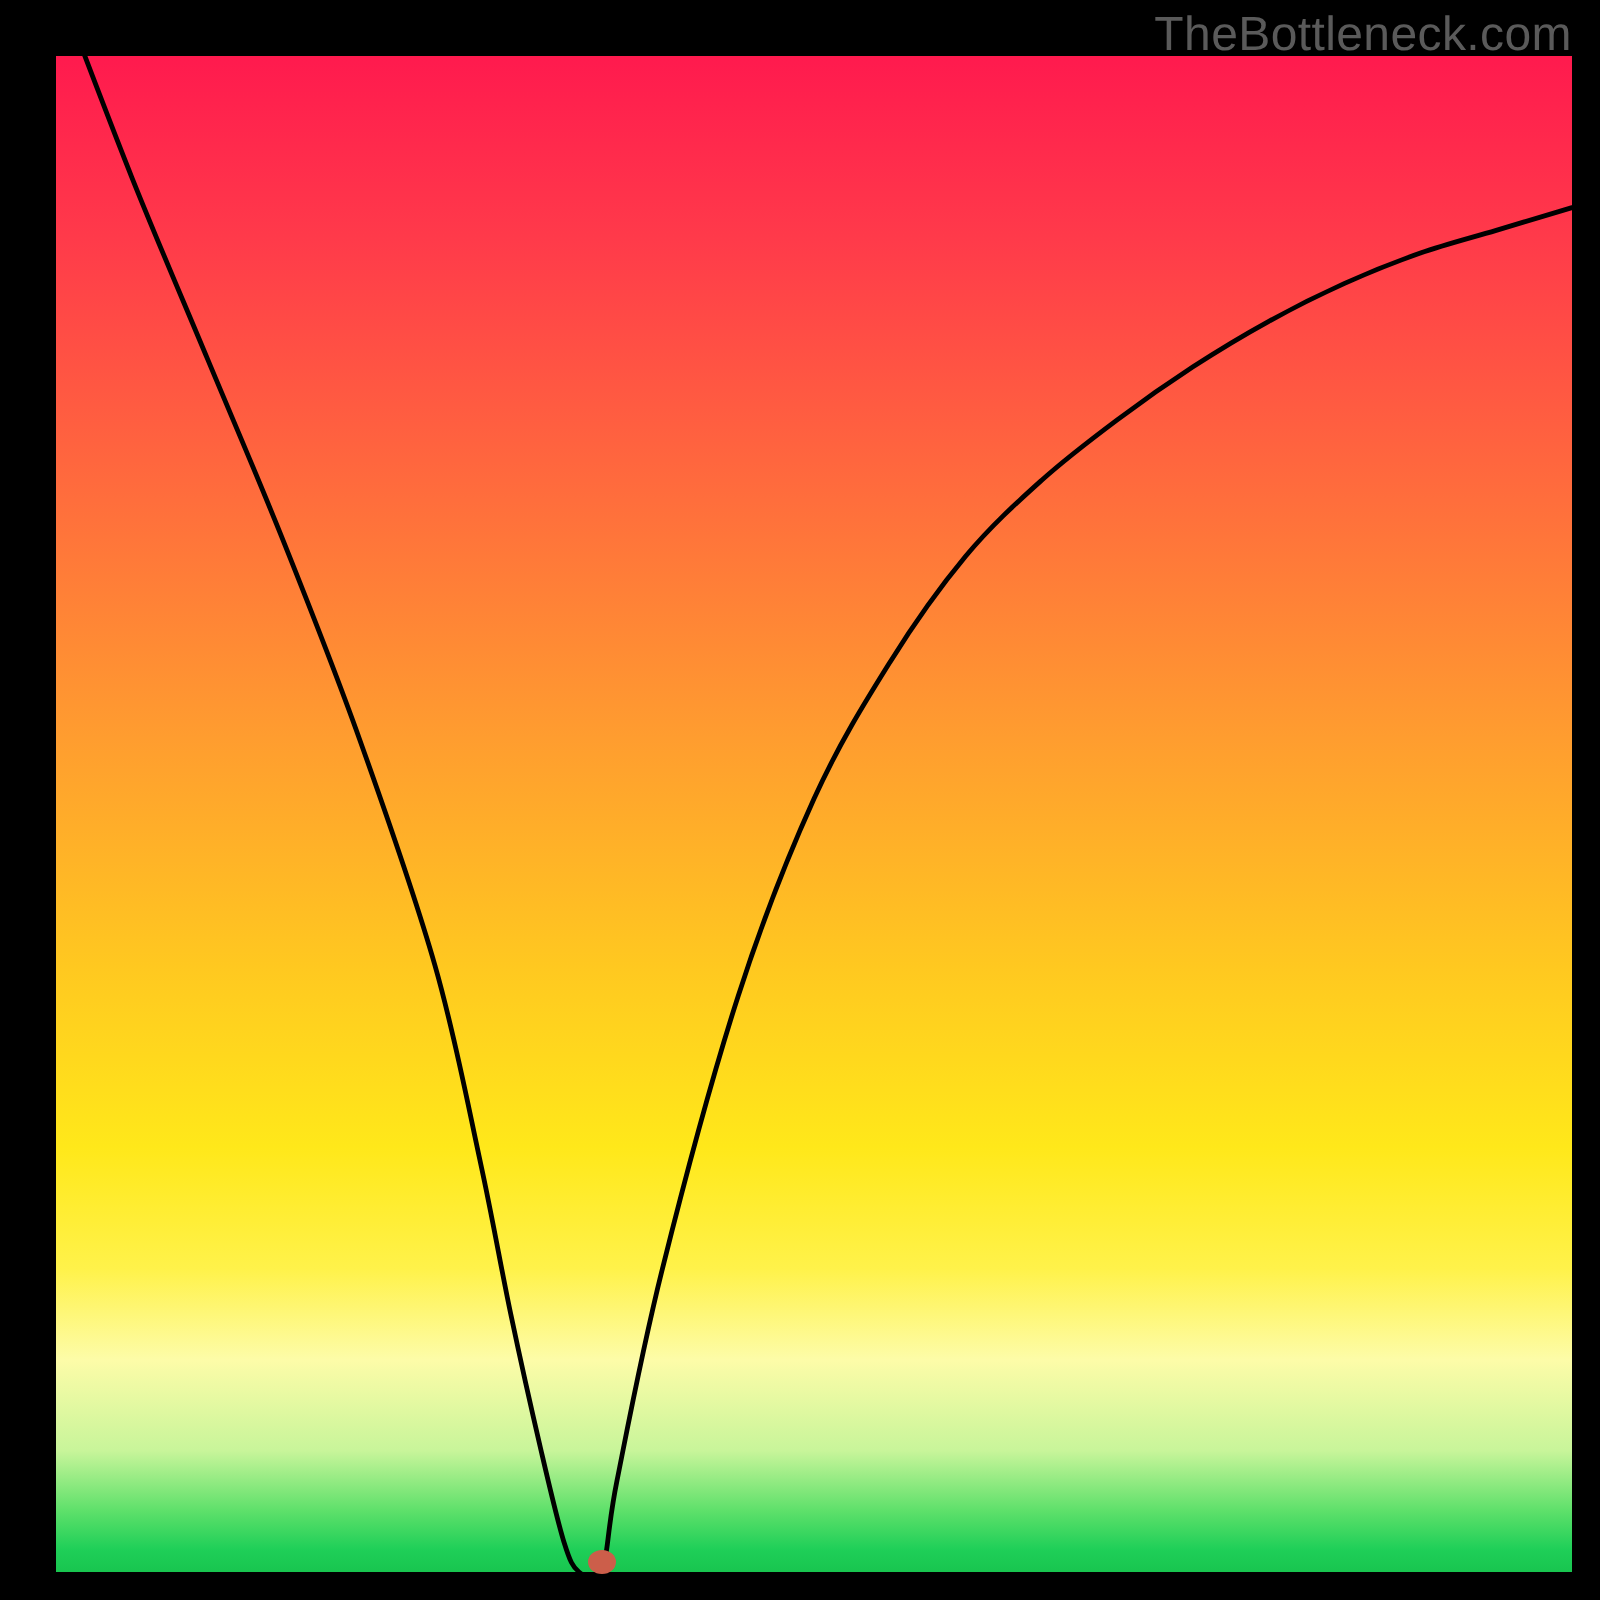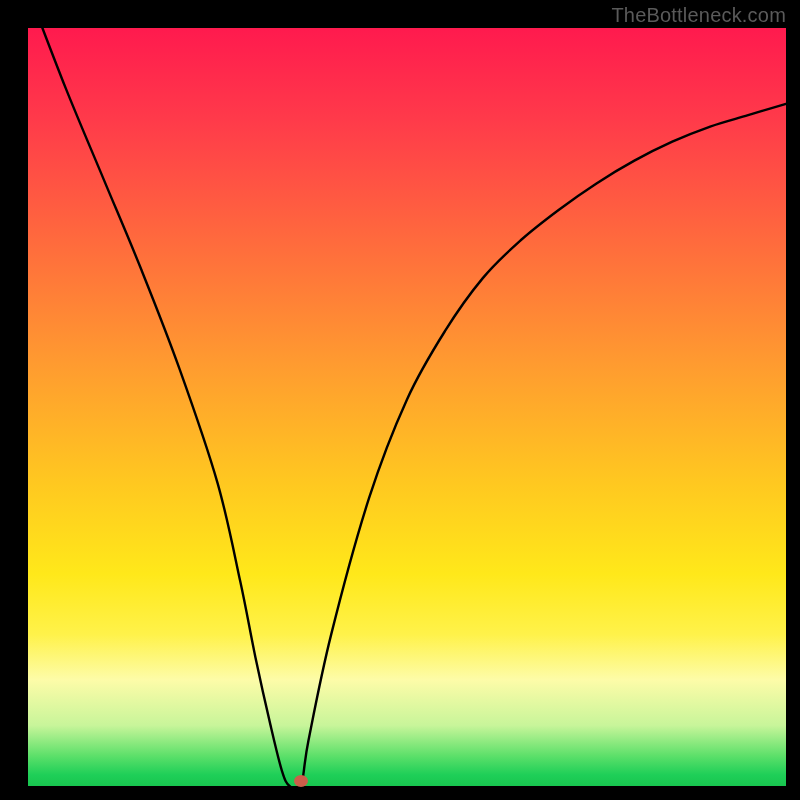--- a/index.html
+++ b/index.html
@@ -15,21 +15,21 @@
     position: relative;
     width: 800px;
     height: 800px;
     background: #000;
   }
   .watermark {
     position: absolute;
     top: 4px;
     right: 14px;
     color: #5a5a5a;
-    font-size: 20px;
+    font-size: 24px;
     font-weight: 400;
     letter-spacing: 0.2px;
     z-index: 50;
   }
   .plot-area {
     position: absolute;
     left: 28px;
     top: 28px;
     width: 758px;
     height: 758px;

